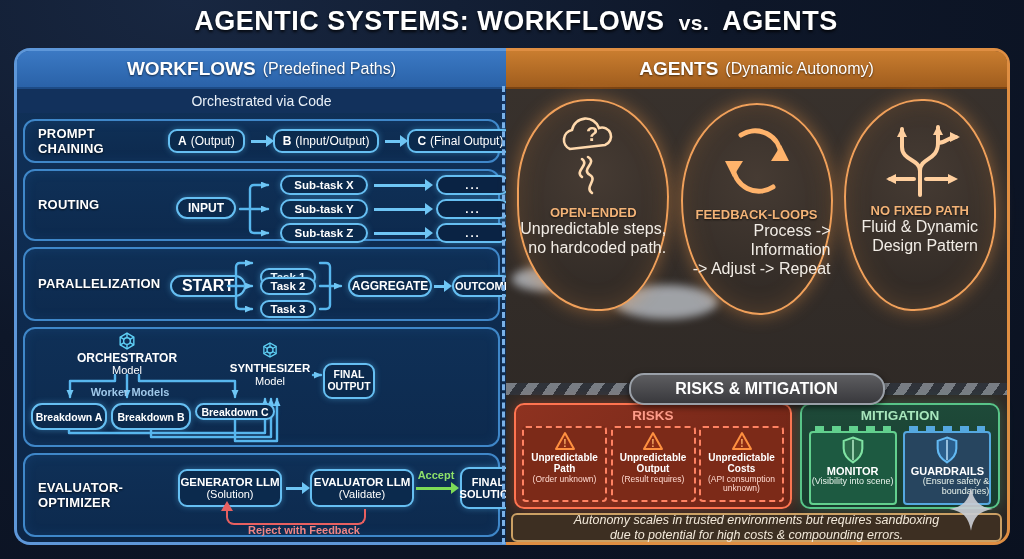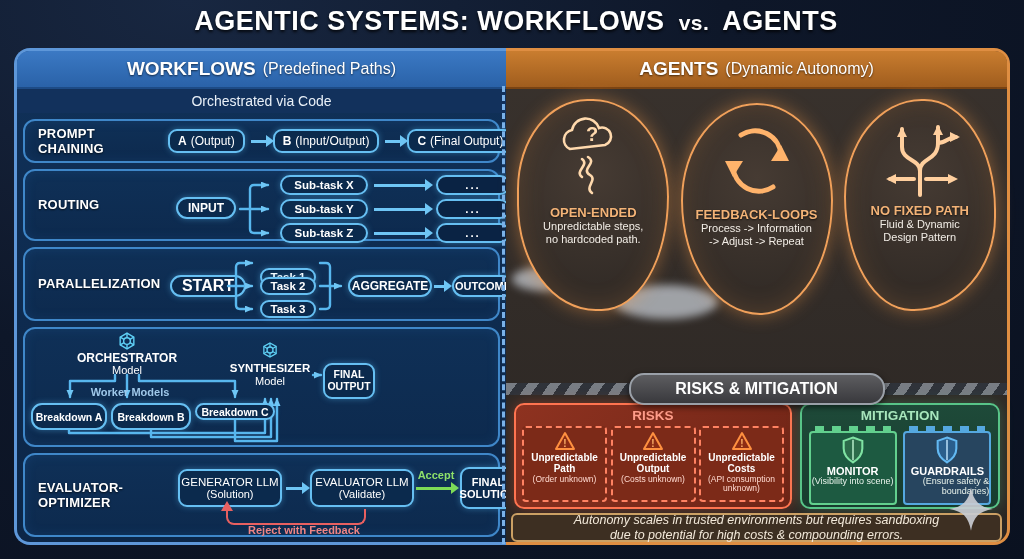--- a/index.html
+++ b/index.html
@@ -31,21 +31,21 @@
         background:linear-gradient(#0f3057,#0d2a4e);display:flex;align-items:center;
         box-shadow:inset 0 0 12px rgba(40,120,200,.15);}
   .wlabel{width:126px;padding-left:13px;font-weight:800;font-size:13px;line-height:1.18;
           letter-spacing:.2px;flex:none;text-shadow:0 1px 2px rgba(0,0,0,.7);}
   .wdiag{flex:1;position:relative;height:100%;}
   .nbox{box-sizing:border-box;position:absolute;background:#0b2a4d;border:2px solid #66bff2;
         border-radius:9px;color:#fff;display:flex;align-items:center;justify-content:center;
         font-size:12px;white-space:nowrap;box-shadow:0 0 6px rgba(90,190,245,.4);}
   .nbox .b{font-weight:800;margin-right:4px;}
   .nbox.col{flex-direction:column;white-space:normal;text-align:center;line-height:1.1;}
-  .nbox .t{font-weight:400;}
+  .nbox .t{font-weight:700;}
   .nbox .s{font-weight:400;font-size:11px;}
   .pill{border-radius:11px;font-weight:700;font-size:11.5px;}
   .flexrow{display:flex;align-items:center;gap:6px;height:100%;padding-left:4px;}
   .flexrow .nbox{position:static;padding:3px 8px;height:24px;}
   .harrow{position:relative;height:3px;background:#6fc6f5;flex:none;}
   .harrow::after{content:"";position:absolute;right:-7px;top:-4.5px;
         border-left:8px solid #6fc6f5;border-top:6px solid transparent;border-bottom:6px solid transparent;}
   .harrow.abs{position:absolute;}
   .harrow.green{background:#7ddb57;}
   .harrow.green::after{border-left-color:#7ddb57;}
@@ -59,21 +59,21 @@
   .features{position:relative;height:264px;display:flex;justify-content:space-evenly;padding-top:10px;}
   .blob{position:relative;width:152px;height:212px;box-sizing:border-box;border:2.5px solid #f0a05a;
         background:radial-gradient(circle at 50% 35%, #46user 0,#453a32 0%, #332c27 70%);
         background:radial-gradient(circle at 50% 35%, #463b33 0%, #332c27 72%);
         box-shadow:0 0 18px rgba(240,150,70,.45), inset 0 0 26px rgba(240,150,70,.18);
         display:flex;flex-direction:column;align-items:center;}
   .blob1{border-radius:48% 52% 46% 54% / 44% 48% 56% 52%;}
   .blob2{border-radius:50% 50% 48% 52% / 46% 46% 54% 54%;margin-top:4px;}
   .blob3{border-radius:52% 48% 55% 45% / 47% 53% 45% 55%;}
   .ftitle{font-size:13px;font-weight:800;color:#f3b377;margin-top:4px;text-shadow:0 1px 2px rgba(0,0,0,.7);}
-  .fdesc{font-size:11px;line-height:1.18;color:#f2ede6;text-align:center;}
+  .fdesc{font-size:16px;line-height:1.18;color:#f2ede6;text-align:right;}
   .cloud{position:absolute;background:#b3b7bd;border-radius:50%;filter:blur(4px);opacity:.85;}
   
   .hazard{position:absolute;left:0;right:0;top:332px;height:12px;
           background:repeating-linear-gradient(125deg,#80868e 0 9px,#2f343c 9px 18px);opacity:.9;}
   .banner{position:absolute;left:50%;transform:translateX(-50%);top:322px;width:252px;height:28px;
           background:linear-gradient(#5d5d60,#39393d);border:2px solid #9aa0a8;border-radius:15px;
           display:flex;align-items:center;justify-content:center;font-size:16px;font-weight:800;z-index:3;
           box-shadow:0 2px 6px rgba(0,0,0,.6);}
   .riskpanel{position:absolute;left:8px;top:352px;width:278px;height:106px;box-sizing:border-box;
           border:2.5px solid #ff7450;border-radius:10px;background:linear-gradient(135deg,#8e3220,#6e2416);
@@ -336,21 +336,21 @@
           </svg>
           <div class="rt">Unpredictable Path</div>
           <div class="rs">(Order unknown)</div>
         </div>
         <div class="sticker">
           <svg width="22" height="20" viewBox="0 0 22 20" style="margin-top:3px">
             <path d="M11,2 L20,18 H2 Z" fill="#8d2c14" stroke="#ff9040" stroke-width="2" stroke-linejoin="round"></path>
             <text x="11" y="15.5" font-size="10" font-weight="bold" fill="#ffb36b" text-anchor="middle">!</text>
           </svg>
           <div class="rt">Unpredictable Output</div>
-          <div class="rs">(Costs unknown)</div>
+          <div class="rs">(Result requires)</div>
         </div>
         <div class="sticker">
           <svg width="22" height="20" viewBox="0 0 22 20" style="margin-top:3px">
             <path d="M11,2 L20,18 H2 Z" fill="#8d2c14" stroke="#ff9040" stroke-width="2" stroke-linejoin="round"></path>
             <text x="11" y="15.5" font-size="10" font-weight="bold" fill="#ffb36b" text-anchor="middle">!</text>
           </svg>
           <div class="rt">Unpredictable Costs</div>
           <div class="rs">(API consumption unknown)</div>
         </div>
       </div>

